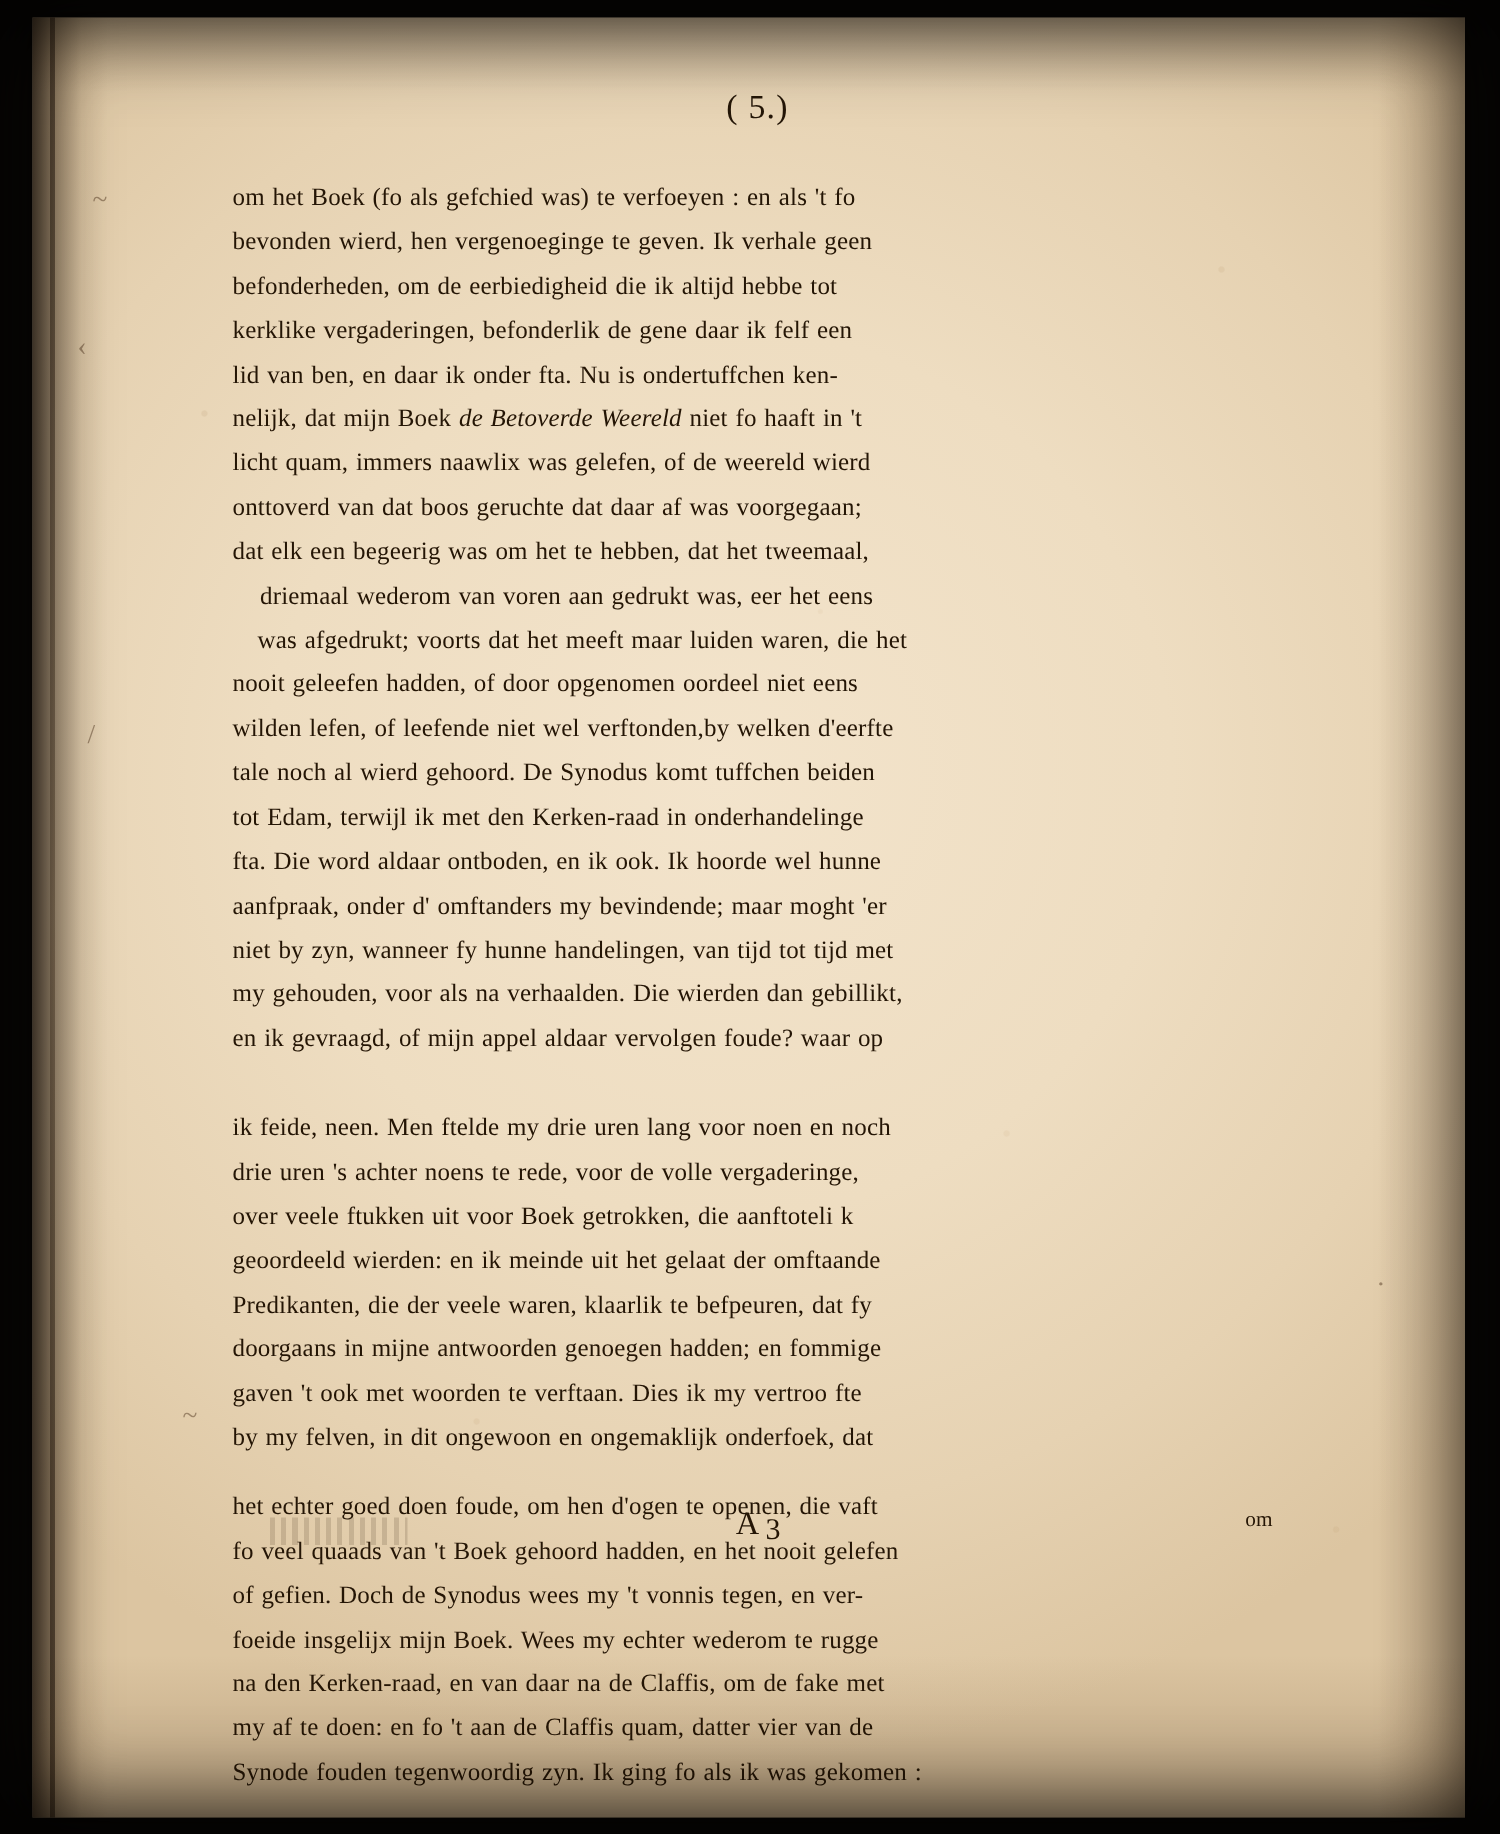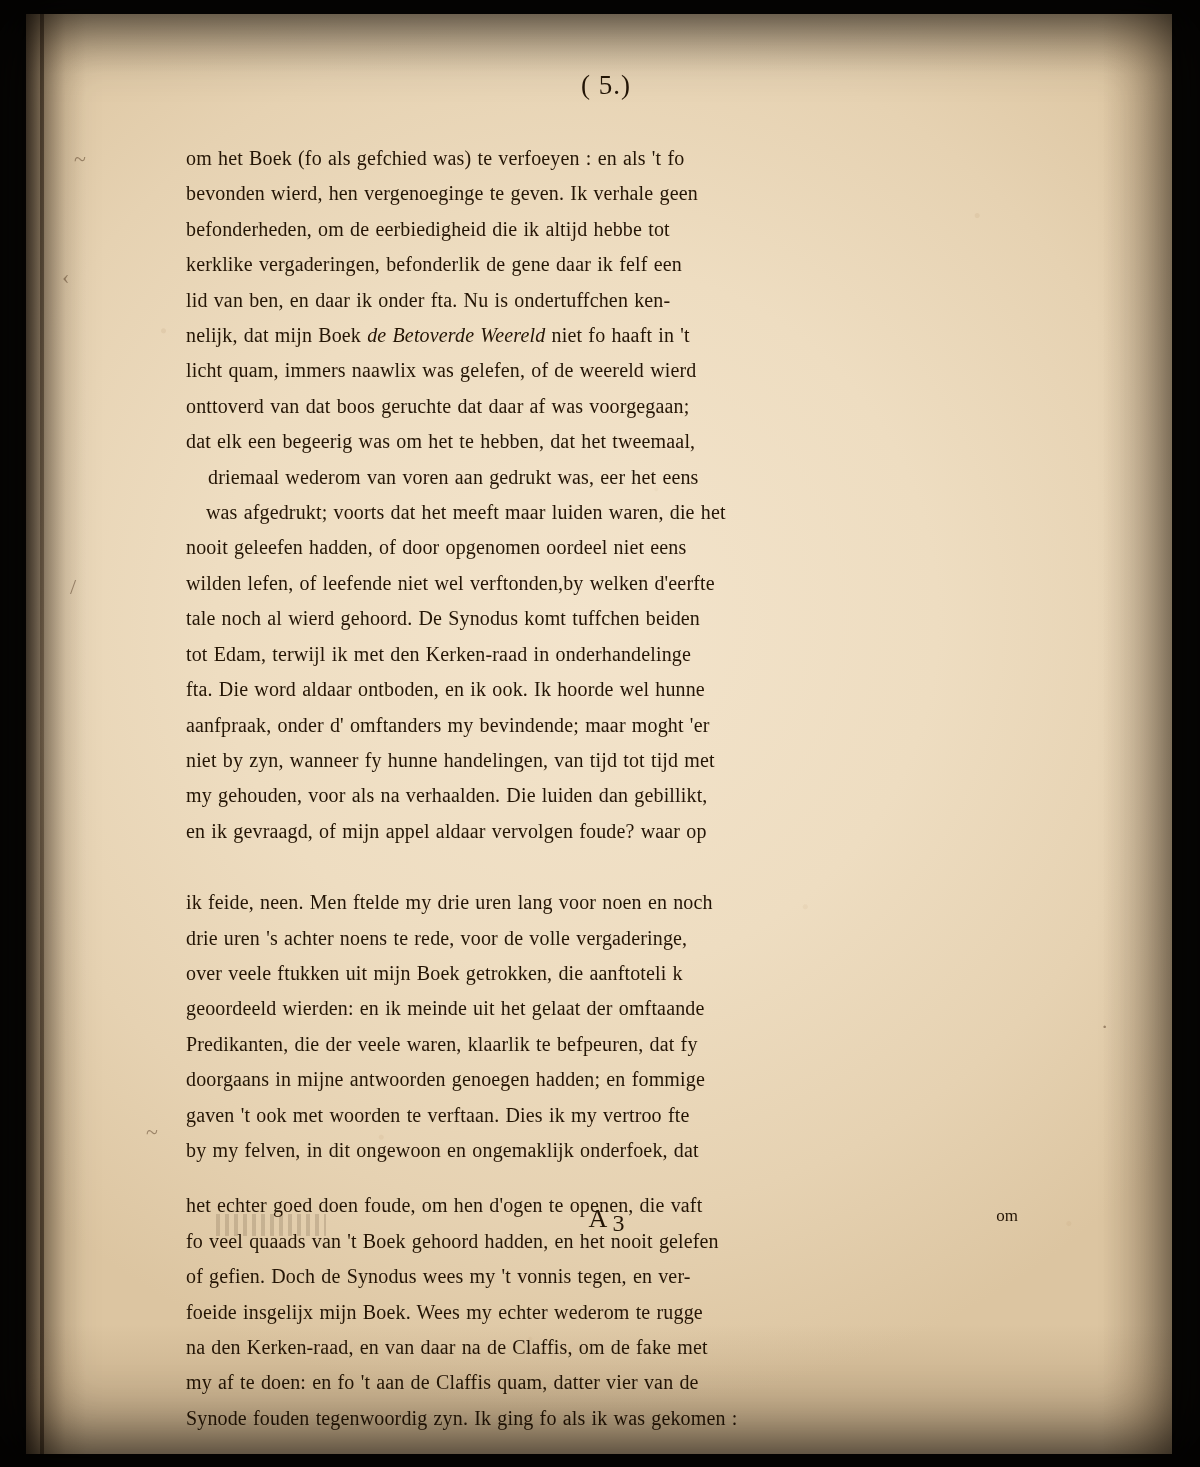--- a/index.html
+++ b/index.html
@@ -228,25 +228,25 @@
             <span style="display: block;">dat elk een begeerig was om het te hebben, dat het tweemaal,</span>
             <span style="display: block; margin-left: 22px;">driemaal wederom van voren aan gedrukt was, eer het eens</span>
             <span style="display: block; margin-left: 20px;">was afgedrukt; voorts dat het meeft maar luiden waren, die het</span>
             <span style="display: block;">nooit geleefen hadden, of door opgenomen oordeel niet eens</span>
             <span style="display: block;">wilden lefen, of leefende niet wel verftonden,by welken d'eerfte</span>
             <span style="display: block;">tale noch al wierd gehoord. De Synodus komt tuffchen beiden</span>
             <span style="display: block;">tot Edam, terwijl ik met den Kerken-raad in onderhandelinge</span>
             <span style="display: block;">fta. Die word aldaar ontboden, en ik ook. Ik hoorde wel hunne</span>
             <span style="display: block;">aanfpraak, onder d' omftanders my bevindende; maar moght 'er</span>
             <span style="display: block;">niet by zyn, wanneer fy hunne handelingen, van tijd tot tijd met</span>
-            <span style="display: block;">my gehouden, voor als na verhaalden. Die luiden dan gebillikt,</span>
+            <span style="display: block;">my gehouden, voor als na verhaalden. Die wierden dan gebillikt,</span>
             <span style="display: block;">en ik gevraagd, of mijn appel aldaar vervolgen foude? waar op</span>
             <span style="display: block; margin-top: 36px;">ik feide, neen. Men ftelde my drie uren lang voor noen en noch</span>
             <span style="display: block;">drie uren 's achter noens te rede, voor de volle vergaderinge,</span>
-            <span style="display: block;">over veele ftukken uit mijn Boek getrokken, die aanftoteli k</span>
+            <span style="display: block;">over veele ftukken uit voor Boek getrokken, die aanftoteli k</span>
             <span style="display: block;">geoordeeld wierden: en ik meinde uit het gelaat der omftaande</span>
             <span style="display: block;">Predikanten, die der veele waren, klaarlik te befpeuren, dat fy</span>
             <span style="display: block;">doorgaans in mijne antwoorden genoegen hadden; en fommige</span>
             <span style="display: block;">gaven 't ook met woorden te verftaan. Dies ik my vertroo fte</span>
             <span style="display: block;">by my felven, in dit ongewoon en ongemaklijk onderfoek, dat</span>
             <span style="display: block; margin-top: 20px;">het echter goed doen foude, om hen d'ogen te openen, die vaft</span>
             <span style="display: block;">fo veel quaads van 't Boek gehoord hadden, en het nooit gelefen</span>
             <span style="display: block;">of gefien. Doch de Synodus wees my 't vonnis tegen, en ver-</span>
             <span style="display: block;">foeide insgelijx mijn Boek. Wees my echter wederom te rugge</span>
             <span style="display: block;">na den Kerken-raad, en van daar na de Claffis, om de fake met</span>

